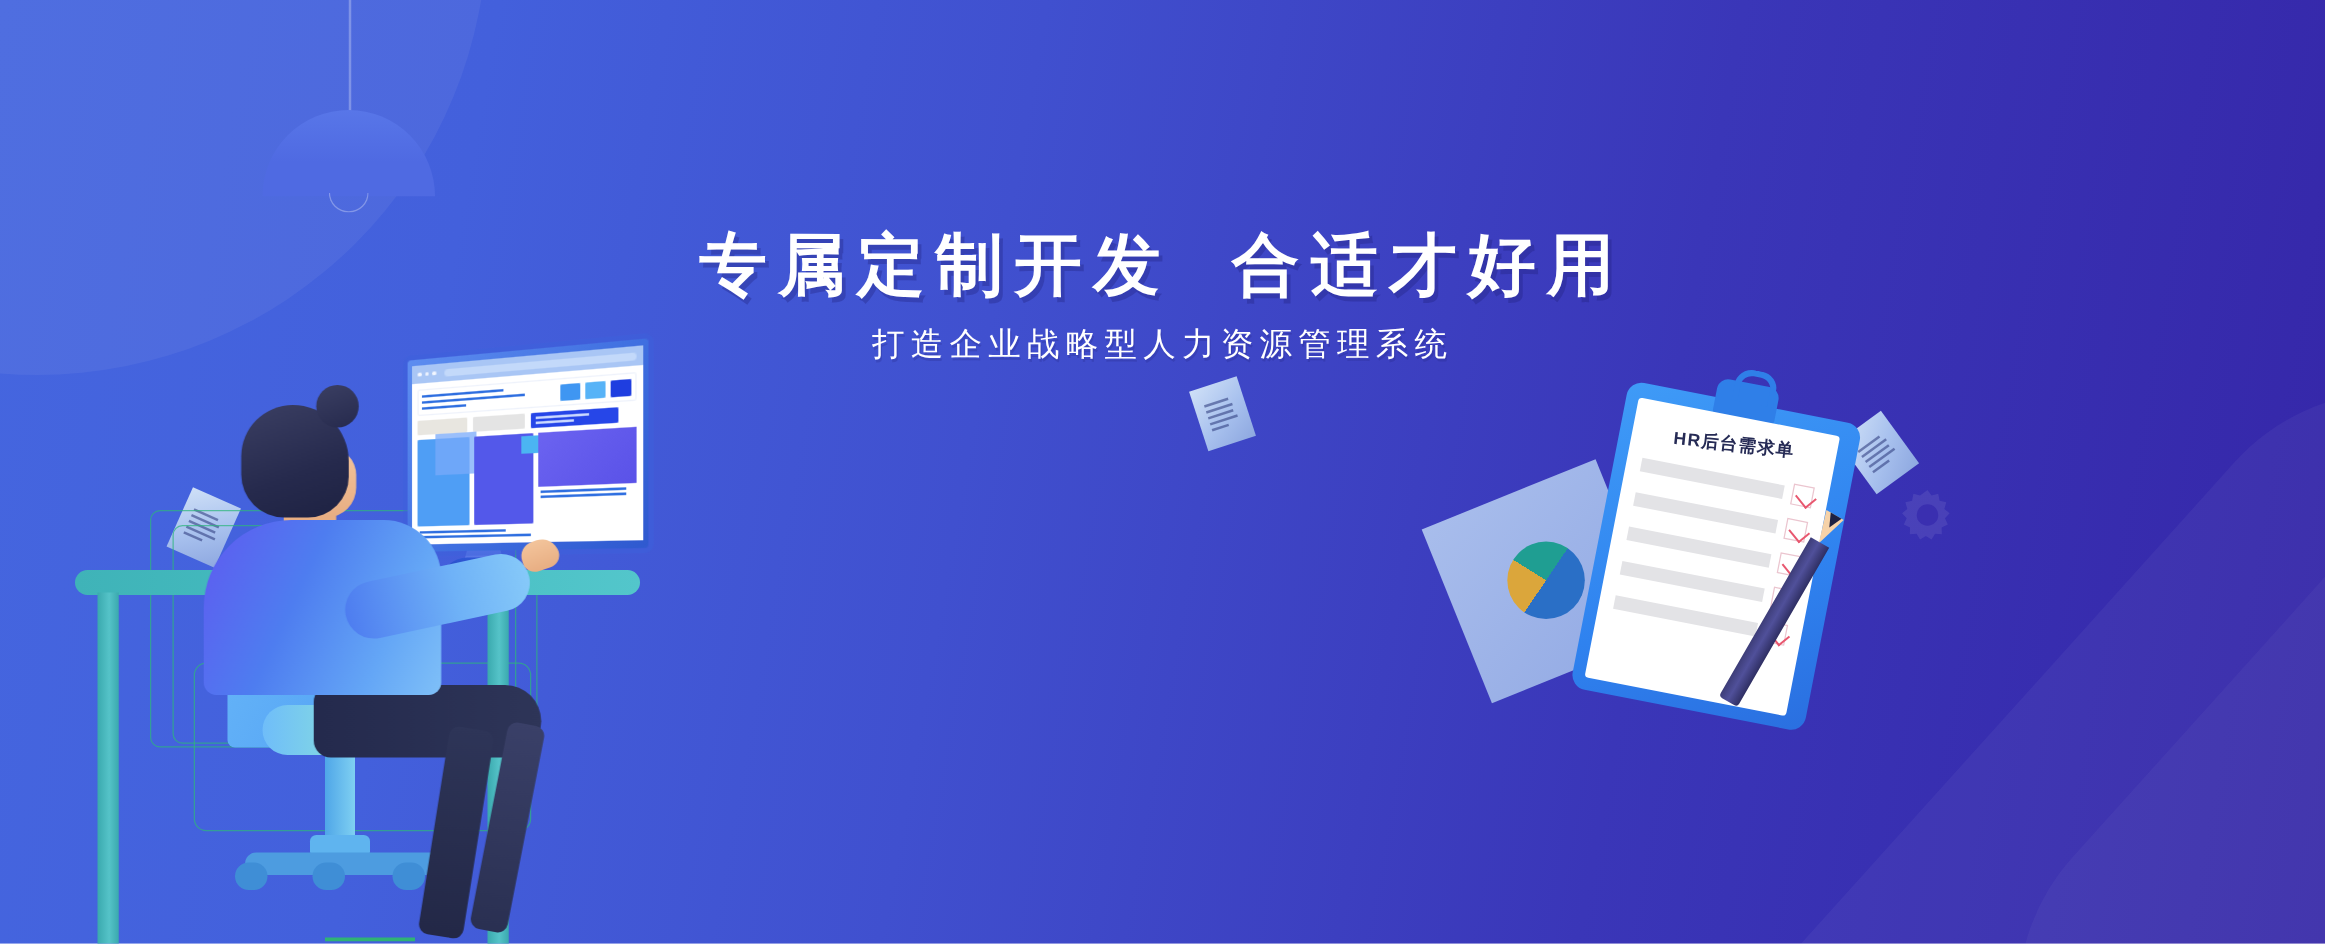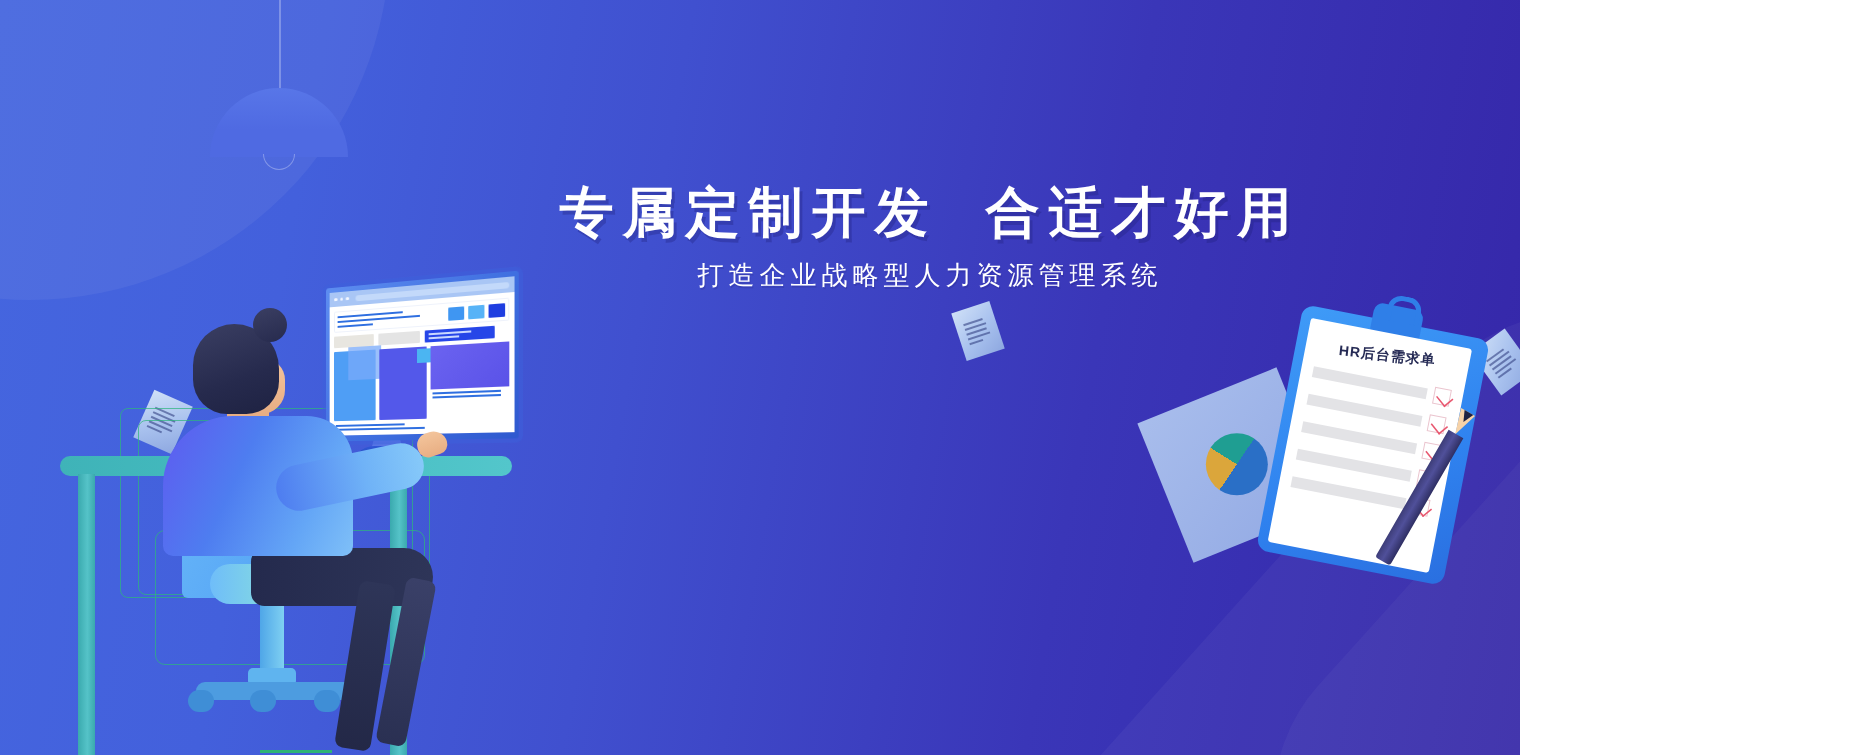--- a/index.html
+++ b/index.html
@@ -2,21 +2,21 @@
 <html><head>
 <meta charset="utf-8">
 <title>HR Banner</title>
 <style>
   * { margin:0; padding:0; box-sizing:border-box; }
   html,body{
     width:1860px; height:755px; overflow:hidden;
     font-family:"Liberation Sans","DejaVu Sans",sans-serif;
   }
   #banner{
-    position:relative; width:1520px; height:755px; overflow:hidden;
+    position:relative; width:1860px; height:755px; overflow:hidden;
     background:linear-gradient(100deg,#4566df 0%,#4360dc 20%,#4050cf 42%,#3a36b8 70%,#3526a8 100%);
   }
 
   
   .bg-blob-tl{
     position:absolute; left:-330px; top:-420px; width:720px; height:720px;
     border-radius:50%;
     background:rgba(255,255,255,.055);
   }
   .bg-diag{

